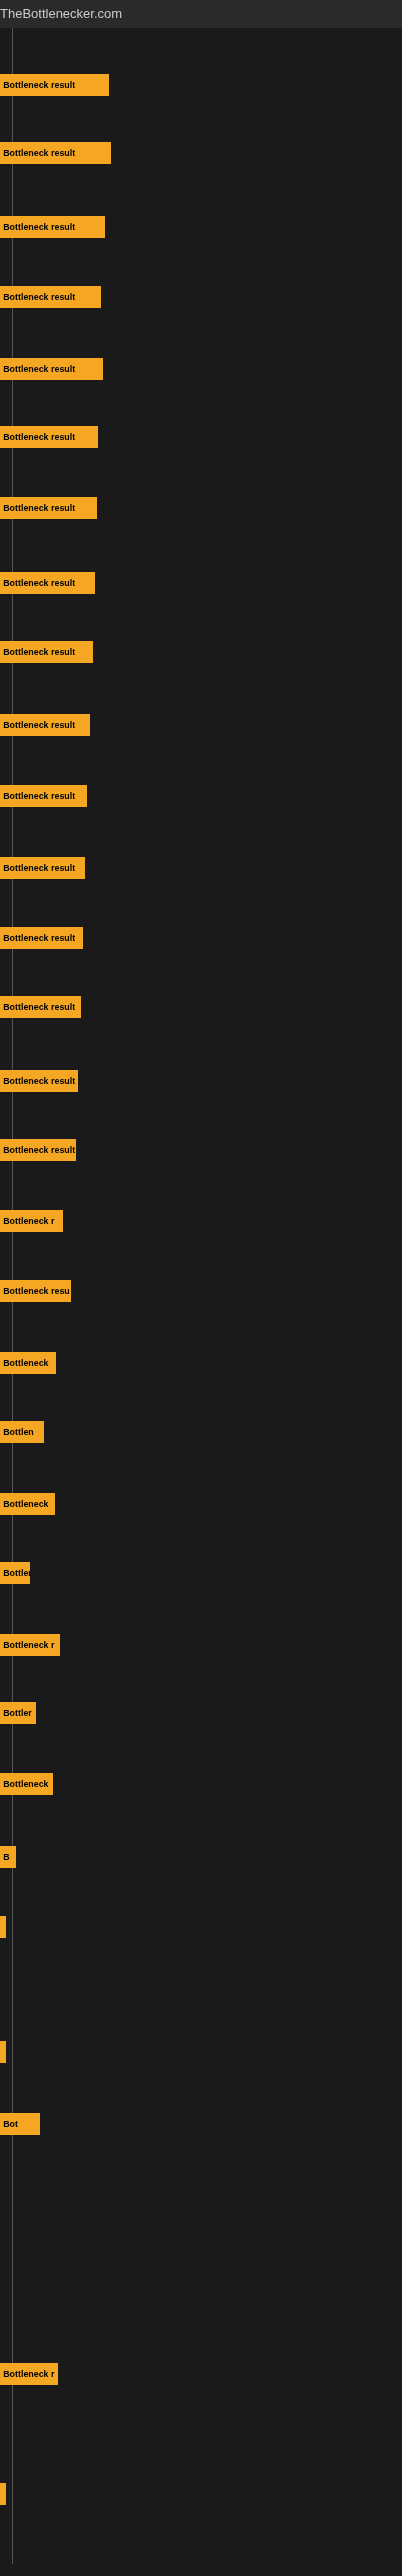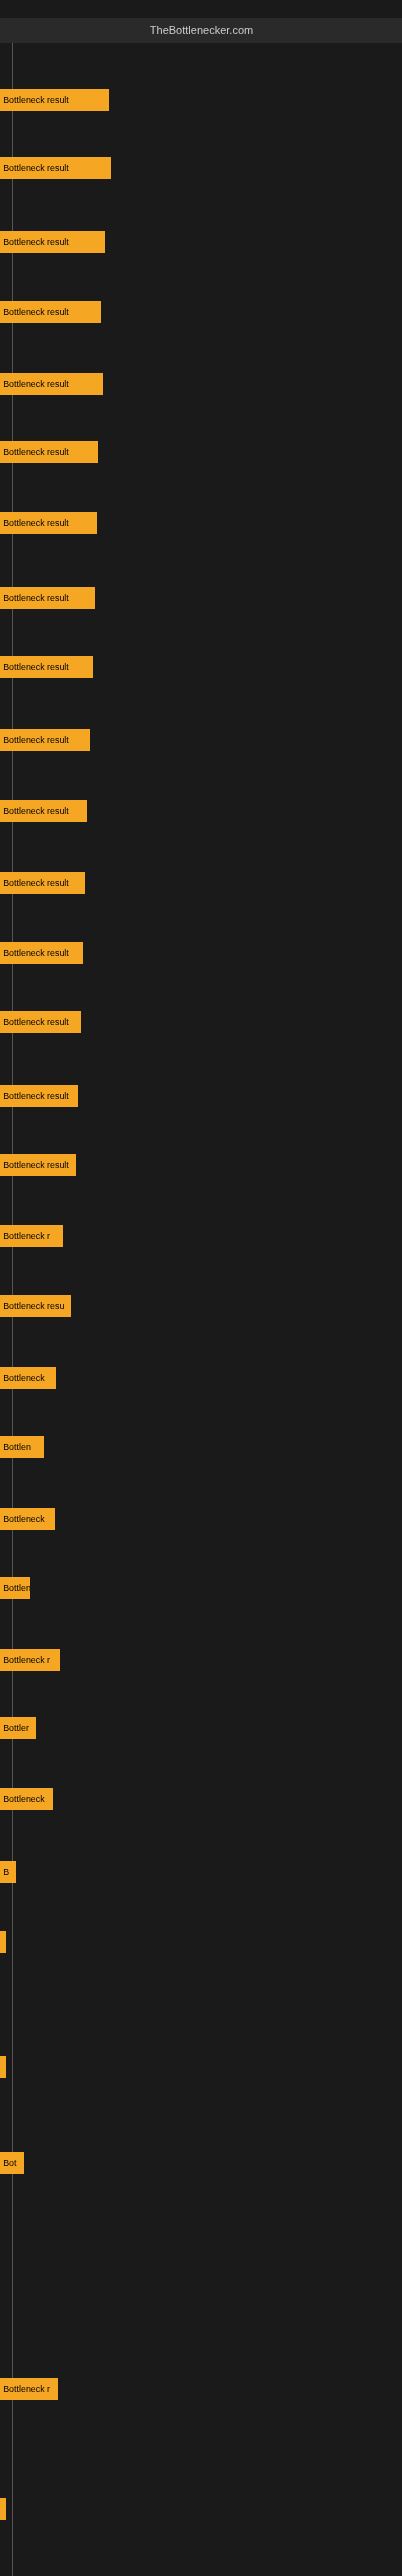--- a/index.html
+++ b/index.html
@@ -10,42 +10,40 @@
 
     body {
       width: 403px;
       min-height: 2576px;
       background-color: #1a1a1a;
       font-family: Arial, sans-serif;
       position: relative;
     }
 
     .site-title {
-      text-align: center;
       color: #cccccc;
-      font-size: 11px;
+      font-size: 13px;
       padding: 6.4px 0;
       background-color: #2a2a2a;
-      margin-top: 18px;
     }
 
     .chart-area {
       position: relative;
       width: 403px;
       height: 2536px;
       background-color: #1a1a1a;
     }
 
     .bottleneck-bar {
       position: absolute;
       left: 0;
       background-color: #f5a623;
       color: #000000;
       font-size: 8.9px;
-      font-weight: normal;
+      font-weight: bold;
       padding: 1.6px 3.2px;
       white-space: nowrap;
       overflow: hidden;
       display: flex;
       align-items: center;
       height: 22.5px;
     }
 
     
     .axis-line {
@@ -87,17 +85,17 @@
     <div class="bottleneck-bar" style="top: 1324px; width: 56px;">Bottleneck</div>
     <div class="bottleneck-bar" style="top: 1393px; width: 44px;">Bottlen</div>
     <div class="bottleneck-bar" style="top: 1465px; width: 55px;">Bottleneck</div>
     <div class="bottleneck-bar" style="top: 1534px; width: 30px;">Bottlenec</div>
     <div class="bottleneck-bar" style="top: 1606px; width: 60px;">Bottleneck r</div>
     <div class="bottleneck-bar" style="top: 1674px; width: 36px;">Bottler</div>
     <div class="bottleneck-bar" style="top: 1745px; width: 53px;">Bottleneck</div>
     <div class="bottleneck-bar" style="top: 1818px; width: 16px;">B</div>
     <div class="bottleneck-bar" style="top: 1888px; width: 6.4px;"></div>
     <div class="bottleneck-bar" style="top: 2013px; width: 3.2px;"></div>
-    <div class="bottleneck-bar" style="top: 2085px; width: 24px; margin-top: 24px;">Bot</div>
+    <div class="bottleneck-bar" style="top: 2085px; width: 40px;">Bot</div>
     <div class="bottleneck-bar" style="top: 2335px; width: 58px;">Bottleneck r</div>
     <div class="bottleneck-bar" style="top: 2455px; width: 4px;"></div>
   </div>
 
 
 </body></html>

